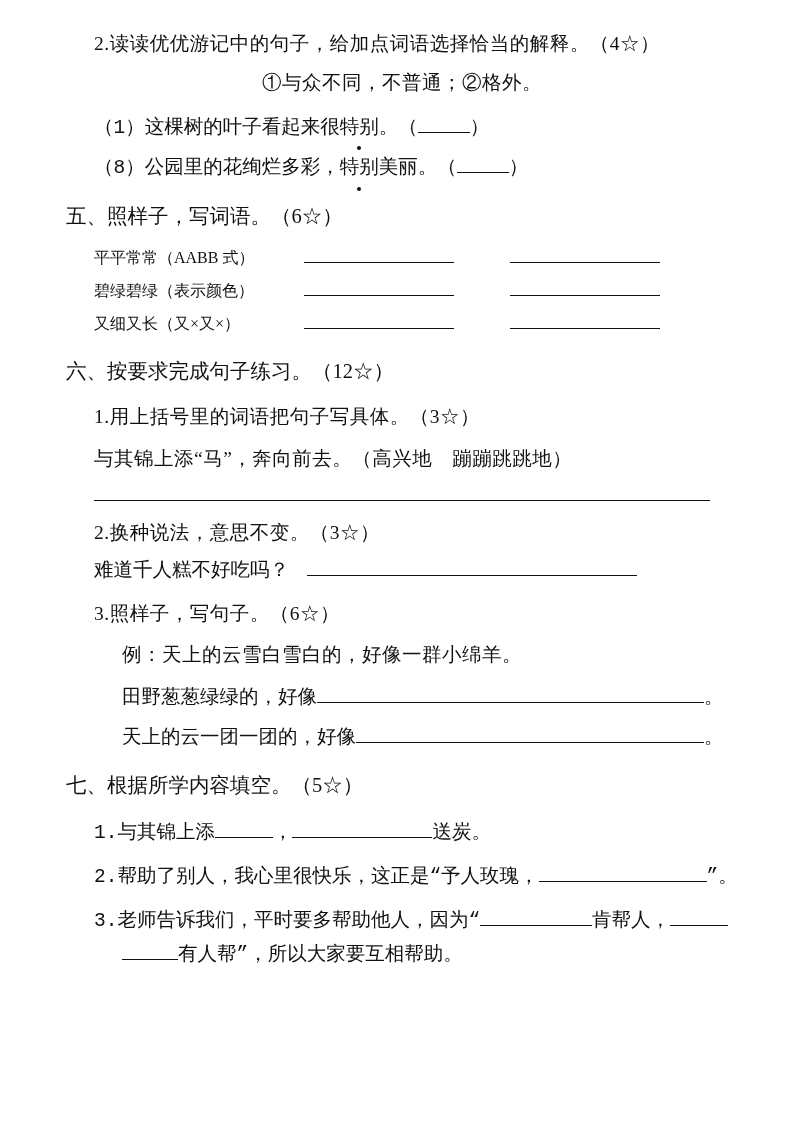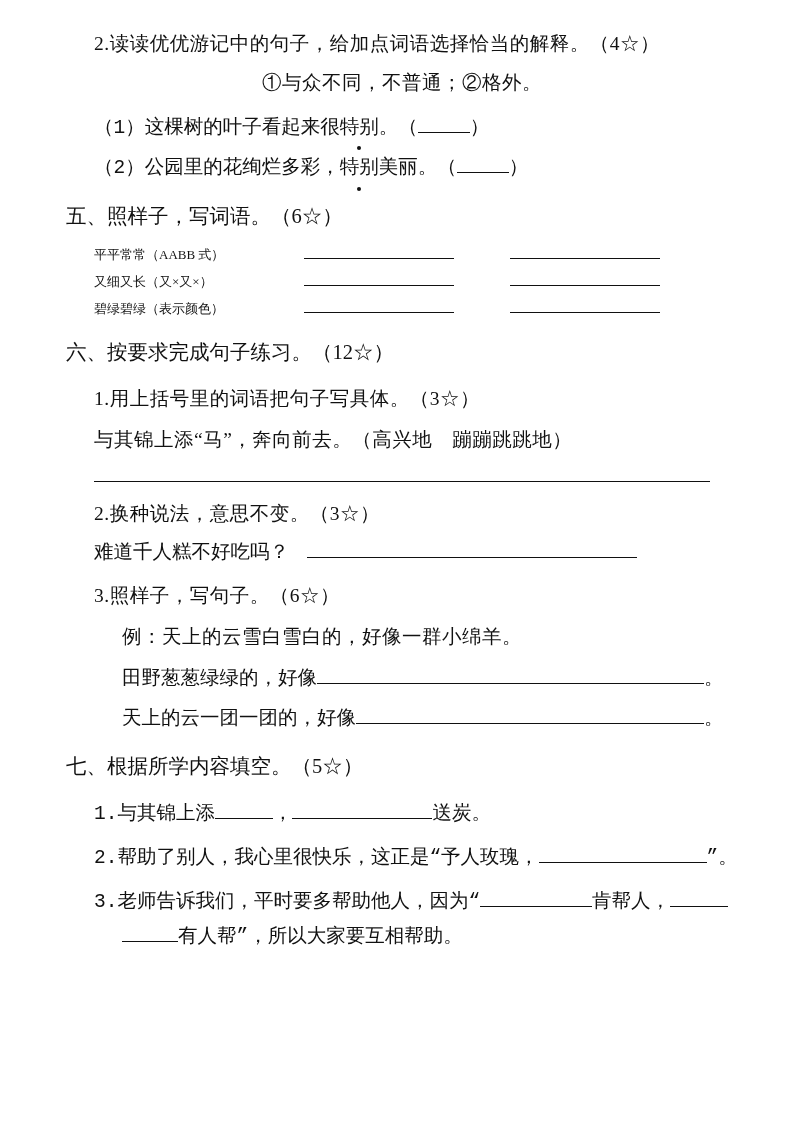--- a/index.html
+++ b/index.html
@@ -71,21 +71,21 @@
     border-bottom: 1px solid #111;
     height: 1.1em;
     vertical-align: -2px;
   }
   .b-short { width: 52px; }
 
   .rule-row {
     display: flex;
     align-items: baseline;
     white-space: nowrap;
-    font-size: 13px;
+    font-size: 16px;
     line-height: 2.05;
   }
   .rule-row .lbl { width: 210px; flex: none; }
   .rule-row .rule {
     display: inline-block;
     border-bottom: 1px solid #111;
     height: 0;
     width: 150px;
     margin-right: 56px;
   }
@@ -133,44 +133,44 @@
     <div class="row-flex indent2">
       <span>（1）这棵树的叶子看起来很</span>
       <span class="dotted">特别</span>
       <span>。（</span>
       <span class="blank b-short"></span>
       <span>）</span>
     </div>
 
     <div class="spacer-6"></div>
     <div class="row-flex indent2">
-      <span>（2）公园里的花绚烂多彩，</span>
+      <span>（8）公园里的花绚烂多彩，</span>
       <span class="dotted">特别</span>
       <span>美丽。（</span>
       <span class="blank b-short"></span>
       <span>）</span>
     </div>
 
     <div class="spacer-14"></div>
 
     <div class="sec-head indent1">五、照样子，写词语。（6☆）</div>
 
     <div class="spacer-10"></div>
     <div class="rule-row indent2">
       <span class="lbl">平平常常（AABB 式）</span>
       <span class="rule"></span>
       <span class="rule last"></span>
     </div>
     <div class="rule-row indent2">
-      <span class="lbl">又细又长（又×又×）</span>
+      <span class="lbl">碧绿碧绿（表示颜色）</span>
       <span class="rule"></span>
       <span class="rule last"></span>
     </div>
     <div class="rule-row indent2">
-      <span class="lbl">碧绿碧绿（表示颜色）</span>
+      <span class="lbl">又细又长（又×又×）</span>
       <span class="rule"></span>
       <span class="rule last"></span>
     </div>
 
     <div class="spacer-14"></div>
 
     <div class="sec-head indent1">六、按要求完成句子练习。（12☆）</div>
 
     <div class="spacer-14"></div>
     <div class="line indent2">1.用上括号里的词语把句子写具体。（3☆）</div>

